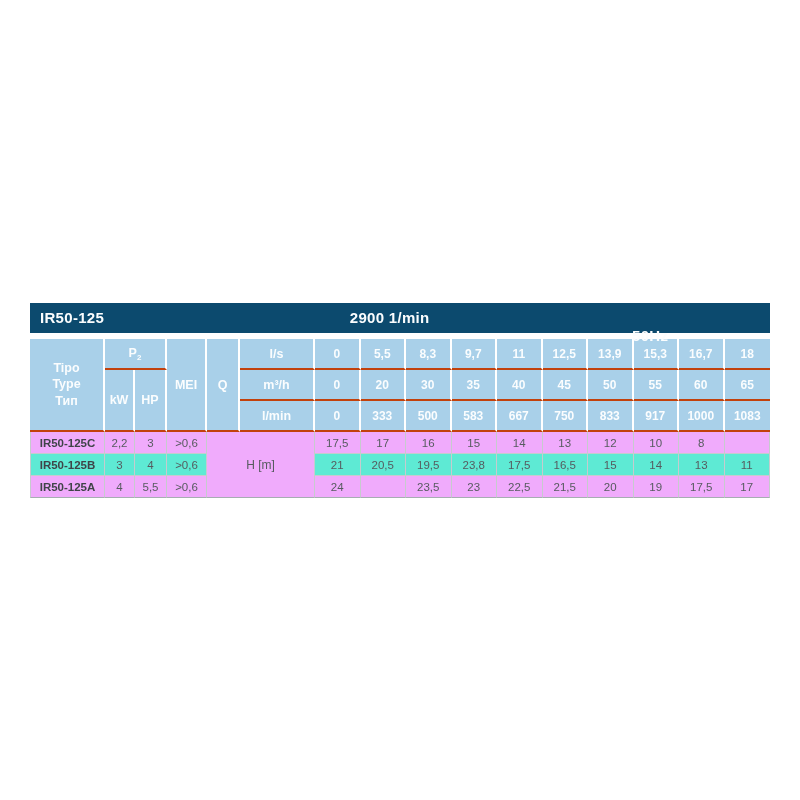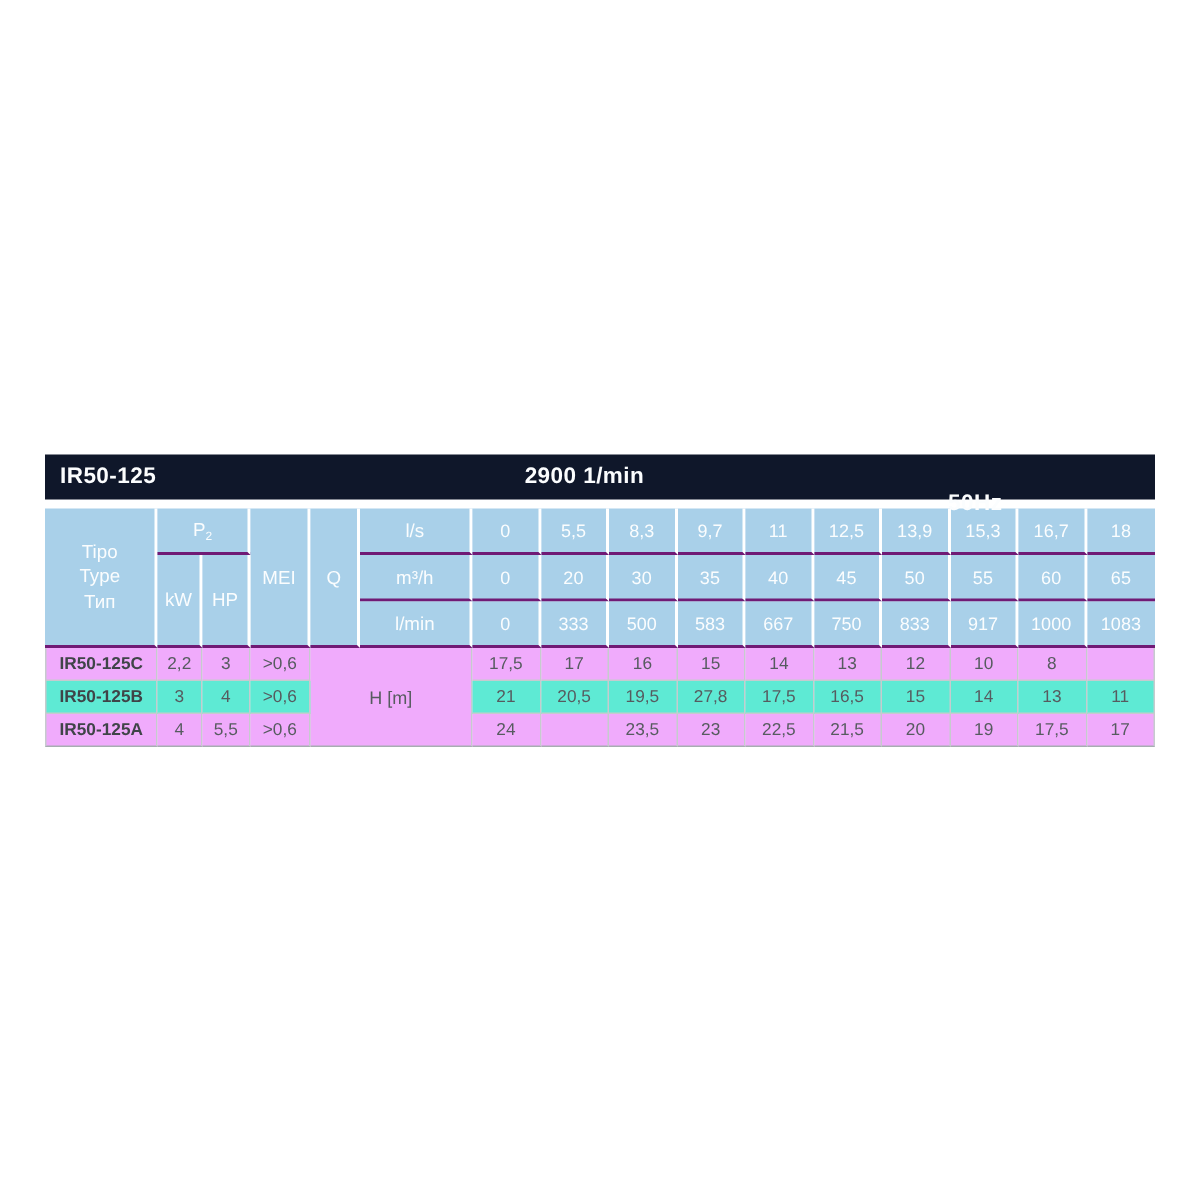--- a/index.html
+++ b/index.html
@@ -5,42 +5,42 @@
   html, body { margin: 0; padding: 0; background: #ffffff; }
   body {
     width: 800px; height: 800px; position: relative; overflow: hidden;
     font-family: "Liberation Sans", "DejaVu Sans", sans-serif;
   }
   .sheet { position: absolute; left: 30px; top: 303px; width: 740px; }
 
   
   .banner {
     position: relative; width: 740px; height: 30px;
-    background: #0f172a; color: #fbfdfe;
+    background: #0c4a6e; color: #fbfdfe;
     font-weight: bold; font-size: 15px; line-height: 30px;
     letter-spacing: 0.3px;
   }
   .banner .model { position: absolute; left: 10px; top: 0; }
   .banner .speed { position: absolute; left: 48.6%; top: 0; transform: translateX(-50%); }
   .banner .freq  { position: absolute; left: 83.8%; top: 0; transform: translateX(-50%); margin-top: 18px; }
 
   
   table.spec {
     margin-top: 6px;
     border-collapse: separate; border-spacing: 0;
     table-layout: fixed; width: 740px;
   }
   td { box-sizing: border-box; padding: 0; text-align: center; vertical-align: middle; overflow: hidden; }
 
   
   tr.hrow { height: 31px; }
   td.hc {
     background: #a9d0e9; color: #fbfdfe;
-    font-weight: normal; font-size: 12.5px;
-    border-right: 2px solid #ffffff; border-bottom: 2px solid #701a75;
+    font-weight: bold; font-size: 12.5px;
+    border-right: 2px solid #ffffff; border-bottom: 2px solid #c2410c;
   }
   td.hc.lastcol { border-right: none; }
   td.hc sub { font-size: 8px; vertical-align: -3px; }
   td.type-head { white-space: pre-line; line-height: 1.3; }
   td.hval { font-size: 12px; }
 
   
   tr.drow { height: 22px; }
   td.dc {
     font-size: 11.5px; color: #565b5f;
@@ -154,21 +154,21 @@
     </tr>
 
     <tr class="drow">
       <td class="dc firstcol typecell">IR50-125B</td>
       <td class="dc">3</td>
       <td class="dc">4</td>
       <td class="dc">&gt;0,6</td>
       <td class="dc">21</td>
       <td class="dc">20,5</td>
       <td class="dc">19,5</td>
-      <td class="dc">27,8</td>
+      <td class="dc">23,8</td>
       <td class="dc">17,5</td>
       <td class="dc">16,5</td>
       <td class="dc">15</td>
       <td class="dc">14</td>
       <td class="dc">13</td>
       <td class="dc">11</td>
     </tr>
 
     <tr class="drow row-tint lastrow">
       <td class="dc firstcol typecell">IR50-125A</td>

